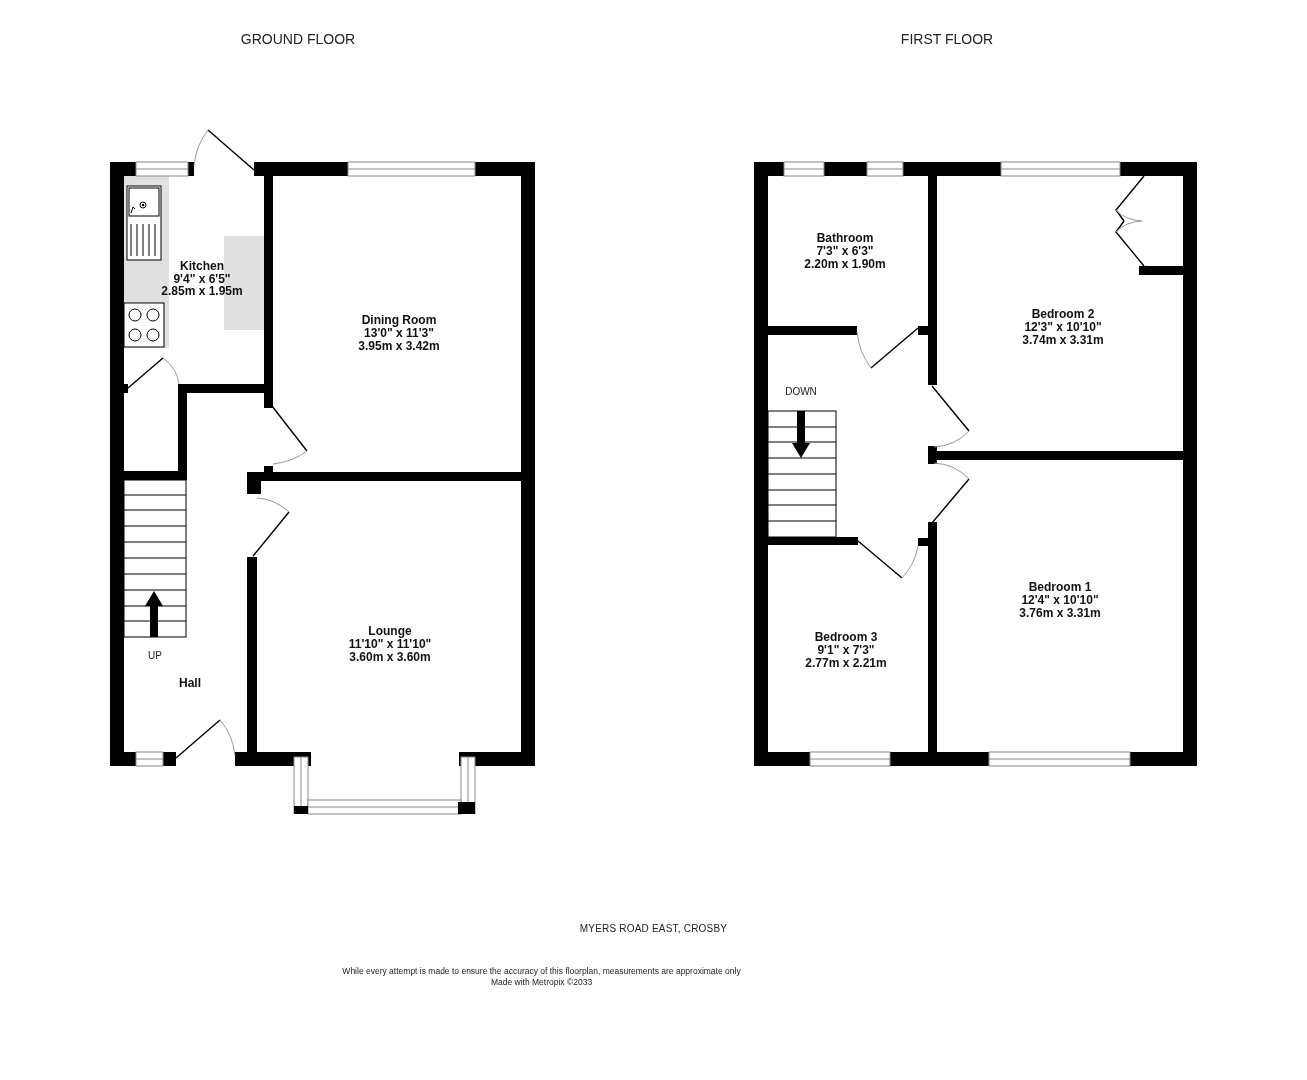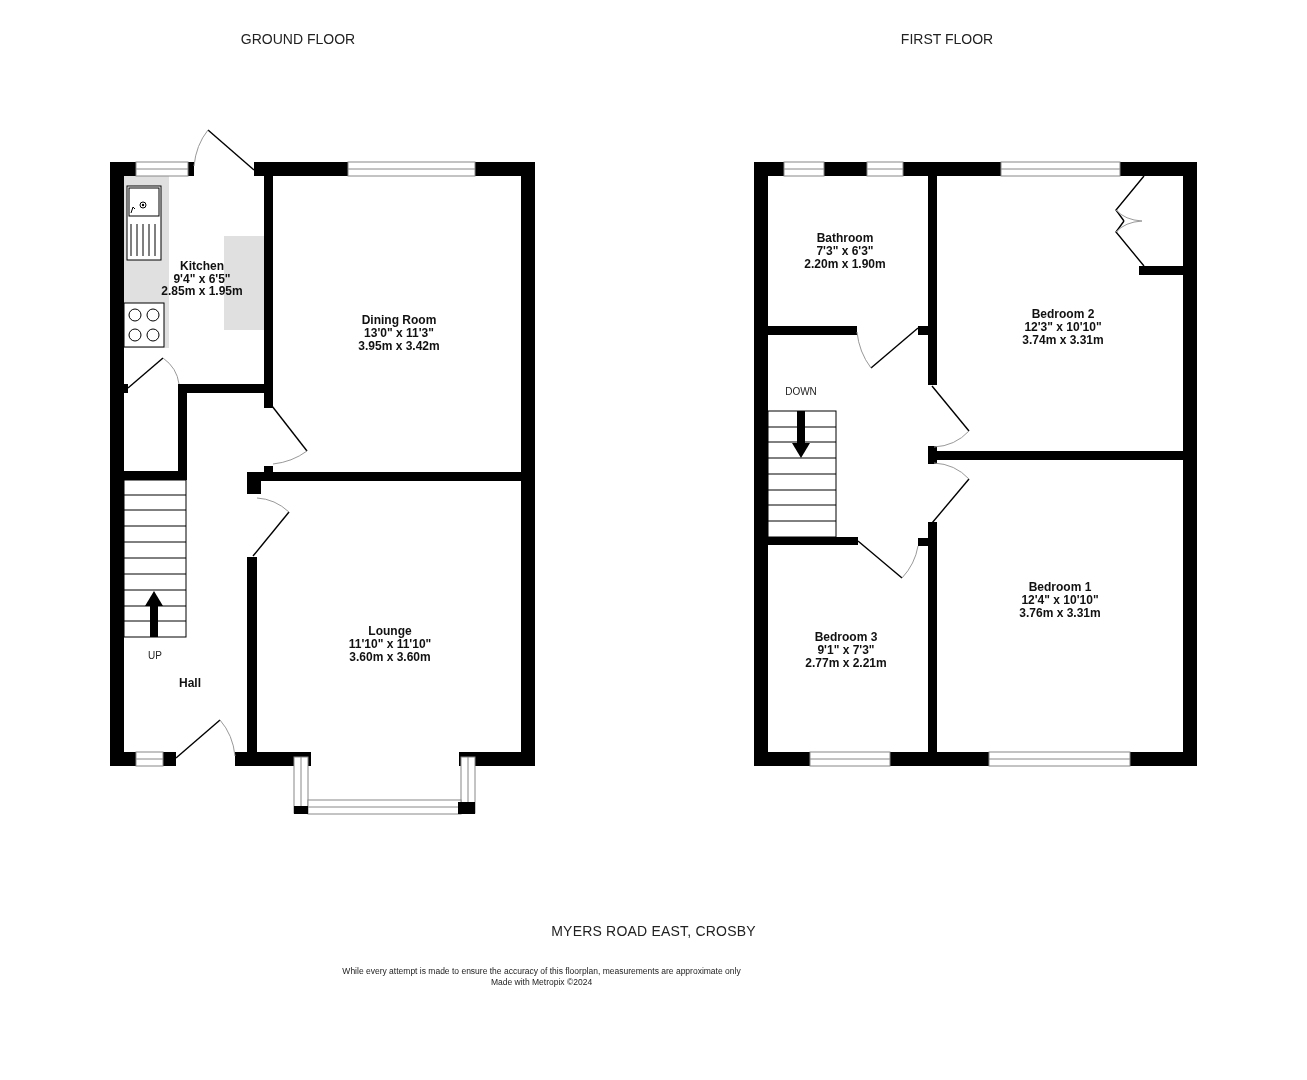--- a/index.html
+++ b/index.html
@@ -4,21 +4,21 @@
 <style>
   html, body { margin:0; padding:0; background:#ffffff; }
   body { width:1307px; height:1080px; position:relative; overflow:hidden;
          font-family:"Liberation Sans", "DejaVu Sans", sans-serif; color:#000; }
   svg { position:absolute; left:0; top:0; }
   .floor-title { font-size:14px; fill:#222; }
   .room-name { font-size:12px; font-weight:bold; fill:#111; }
   .room-dim { font-size:12px; font-weight:bold; fill:#111; }
   .stair-label { font-size:10px; fill:#222; }
   .address { position:absolute; left:0; width:1307px; top:923px; text-align:center;
-             font-size:14px; color:#222; letter-spacing:0.2px; }
+             font-size:10px; color:#222; letter-spacing:0.2px; }
   .disclaimer { position:absolute; left:0; width:1083px; top:966px; text-align:center;
                 font-size:8.5px; line-height:10.5px; color:#222; }
   .disclaimer div { white-space:nowrap; }
   .wall { fill:#000; }
   .win { fill:#fff; stroke:#888; stroke-width:1; }
   .winline { stroke:#888; stroke-width:1; }
   .door { stroke:#000; stroke-width:1.4; fill:none; }
   .arc { stroke:#999; stroke-width:1; fill:none; }
   .stair { fill:#fff; stroke:#000; stroke-width:1; }
   .grey { fill:#e0e0e0; }
@@ -250,14 +250,14 @@
       <text x="846" y="654" text-anchor="middle" class="room-dim">9'1"  x 7'3"</text>
       <text x="846" y="667" text-anchor="middle" class="room-dim">2.77m  x 2.21m</text>
     </g>
   </g>
 </svg>
 
 <div class="address">MYERS ROAD EAST, CROSBY</div>
 
 <div class="disclaimer">
   <div>While every attempt is made to ensure the accuracy of this floorplan, measurements are approximate only</div>
-  <div>Made with Metropix ©2024</div>
+  <div>Made with Metropix ©2033</div>
 </div>
 
 </body></html>

